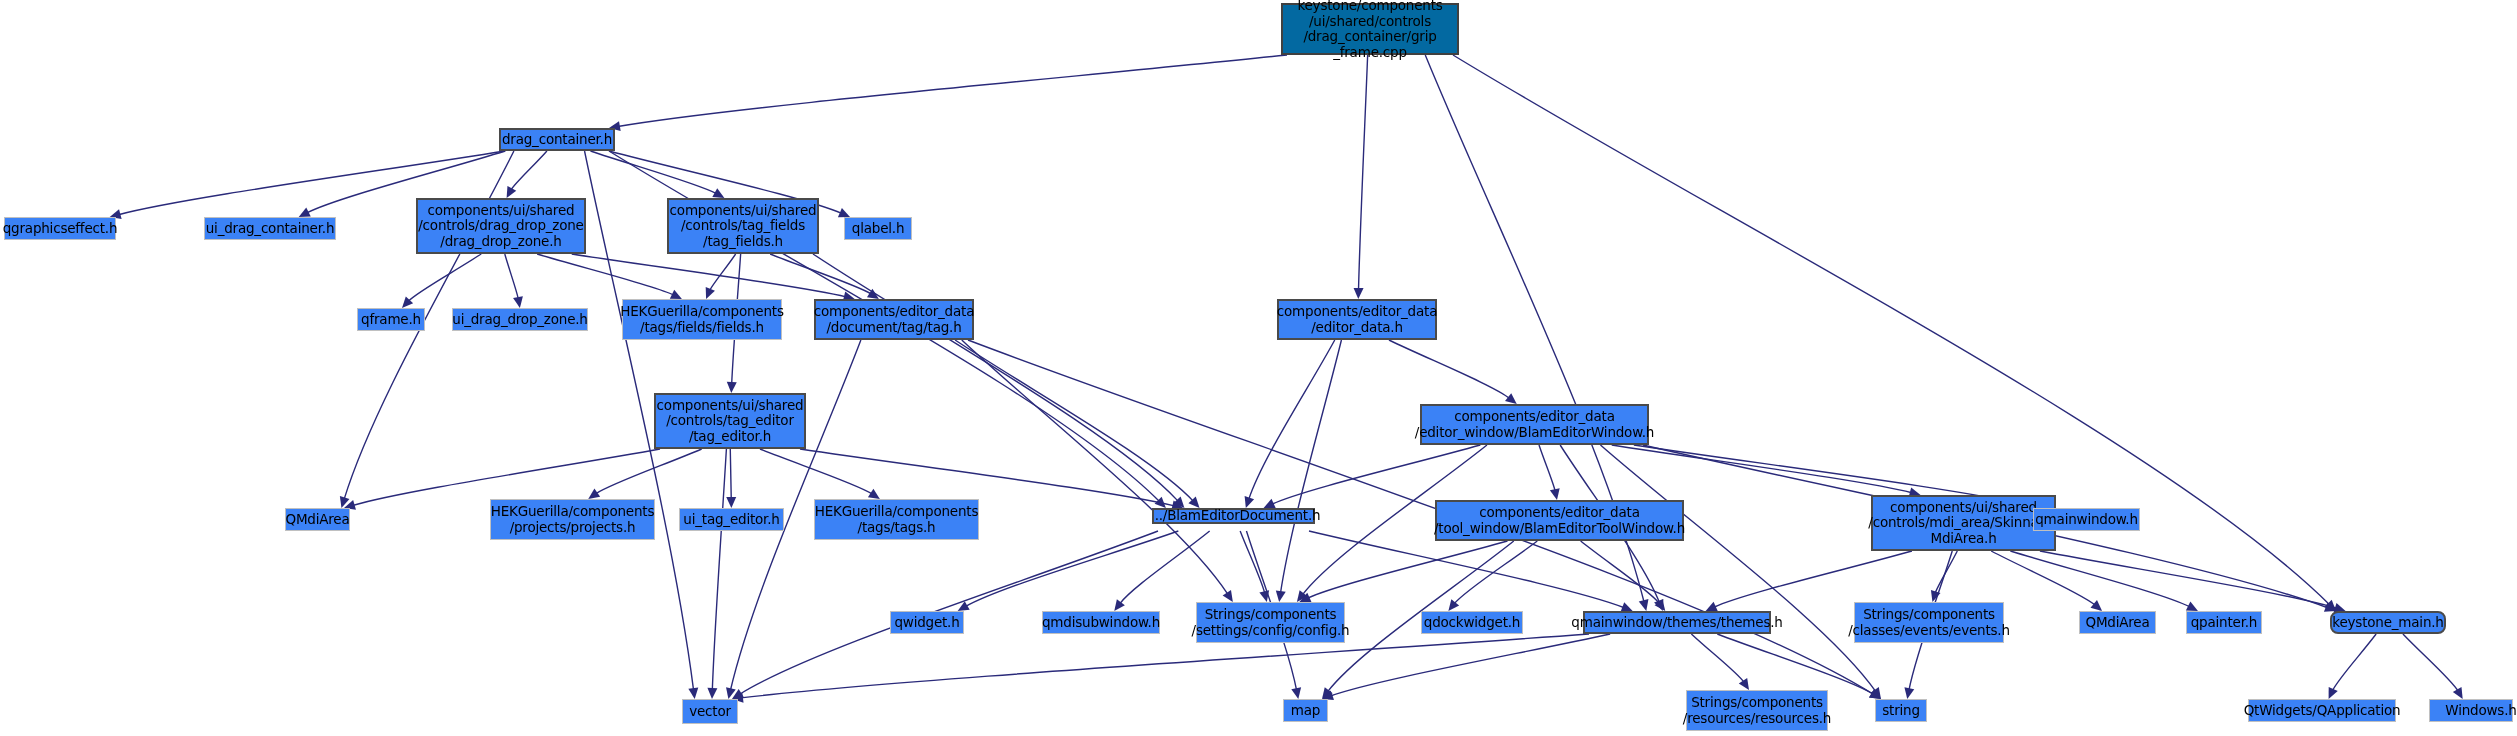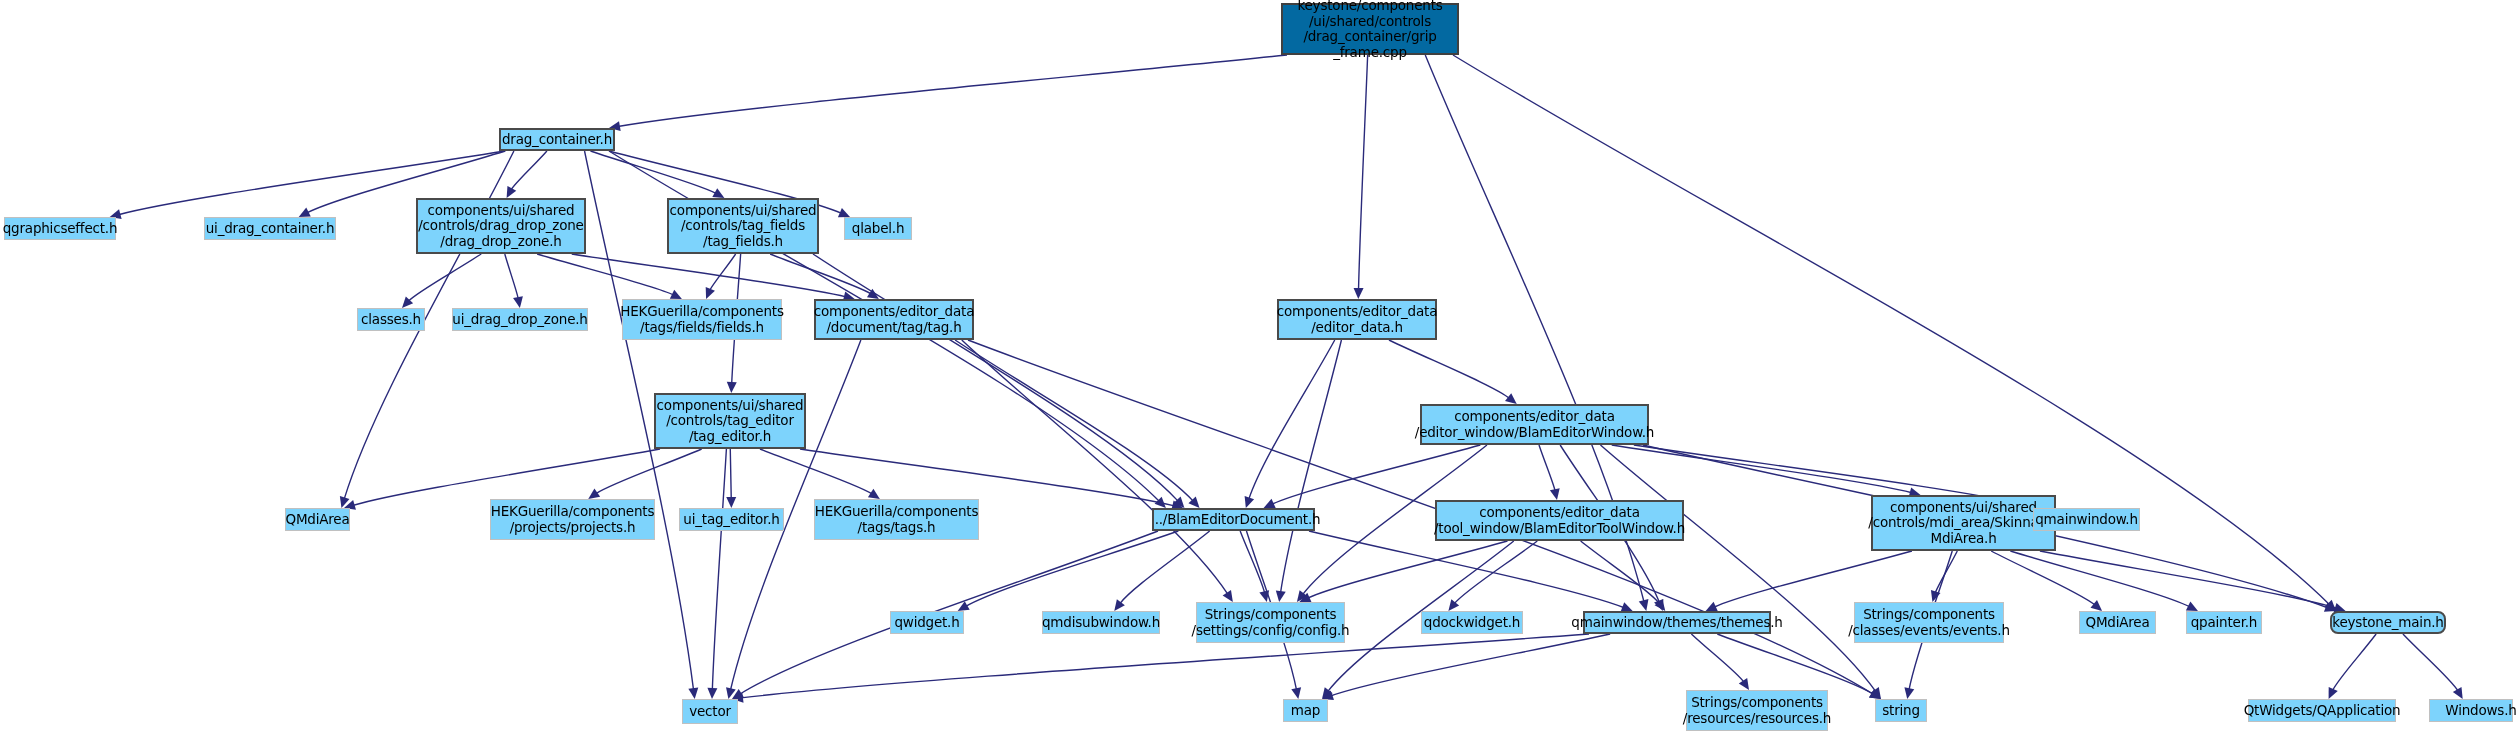--- a/index.html
+++ b/index.html
@@ -17,21 +17,21 @@
     box-sizing:border-box;
     display:flex;
     align-items:center;
     justify-content:center;
     text-align:center;
     color:#000000;
     font-size:13.5px;
     line-height:15.5px;
     letter-spacing:-0.2px;
     white-space:pre-line;
-    background:#7dd3fc;
+    background:#3b82f6;
     border:1px solid #c0c0c0;
     z-index:5;
   }
   .node.strong{ border:2px solid #4a4a4a; }
   .node.root{ background:#0369a1; border:2px solid #404040; }
 </style>
 </head>
 <body>
 
 <div id="canvas">
@@ -171,40 +171,40 @@
     <div class="node strong" style="left: 499px; top: 128px; width: 116px; height: 23px;">drag_container.h</div>
     <div class="node" style="left: 4px; top: 217px; width: 112px; height: 23px;">qgraphicseffect.h</div>
     <div class="node" style="left: 204px; top: 217px; width: 132px; height: 23px;">ui_drag_container.h</div>
     <div class="node strong" style="left: 416px; top: 198px; width: 170px; height: 56px;">components/ui/shared
 /controls/drag_drop_zone
 /drag_drop_zone.h</div>
     <div class="node strong" style="left: 667px; top: 198px; width: 152px; height: 56px;">components/ui/shared
 /controls/tag_fields
 /tag_fields.h</div>
     <div class="node" style="left: 844px; top: 217px; width: 68px; height: 23px;">qlabel.h</div>
-    <div class="node" style="left: 357px; top: 308px; width: 68px; height: 23px;">classes.h</div>
+    <div class="node" style="left: 357px; top: 308px; width: 68px; height: 23px;">qframe.h</div>
     <div class="node" style="left: 452px; top: 308px; width: 136px; height: 23px;">ui_drag_drop_zone.h</div>
     <div class="node" style="left: 622px; top: 299px; width: 160px; height: 41px;">HEKGuerilla/components
 /tags/fields/fields.h</div>
     <div class="node strong" style="left: 814px; top: 299px; width: 160px; height: 41px;">components/editor_data
 /document/tag/tag.h</div>
     <div class="node strong" style="left: 1277px; top: 299px; width: 160px; height: 41px;">components/editor_data
 /editor_data.h</div>
     <div class="node strong" style="left: 654px; top: 393px; width: 152px; height: 56px;">components/ui/shared
 /controls/tag_editor
 /tag_editor.h</div>
     <div class="node strong" style="left: 1420px; top: 404px; width: 229px; height: 41px;">components/editor_data
 /editor_window/BlamEditorWindow.h</div>
     <div class="node" style="left: 285px; top: 508px; width: 65px; height: 23px;">QMdiArea</div>
     <div class="node" style="left: 490px; top: 499px; width: 165px; height: 41px;">HEKGuerilla/components
 /projects/projects.h</div>
     <div class="node" style="left: 679px; top: 508px; width: 105px; height: 23px;">ui_tag_editor.h</div>
     <div class="node" style="left: 814px; top: 499px; width: 165px; height: 41px;">HEKGuerilla/components
 /tags/tags.h</div>
-    <div class="node strong" style="left: 1152px; top: 508px; width: 163px; height: 23px; padding-left: 8px;">../BlamEditorDocument.h</div>
+    <div class="node strong" style="left: 1152px; top: 508px; width: 163px; height: 16px; padding-left: 8px;">../BlamEditorDocument.h</div>
     <div class="node strong" style="left: 1435px; top: 500px; width: 249px; height: 41px;">components/editor_data
 /tool_window/BlamEditorToolWindow.h</div>
     <div class="node strong" style="left: 1871px; top: 495px; width: 185px; height: 56px;">components/ui/shared
 /controls/mdi_area/Skinnable
 MdiArea.h</div>
     <div class="node" style="left: 2033px; top: 508px; width: 107px; height: 23px;">qmainwindow.h</div>
     <div class="node" style="left: 890px; top: 611px; width: 74px; height: 23px;">qwidget.h</div>
     <div class="node" style="left: 1042px; top: 611px; width: 118px; height: 23px;">qmdisubwindow.h</div>
     <div class="node" style="left: 1196px; top: 602px; width: 149px; height: 41px;">Strings/components
 /settings/config/config.h</div>

